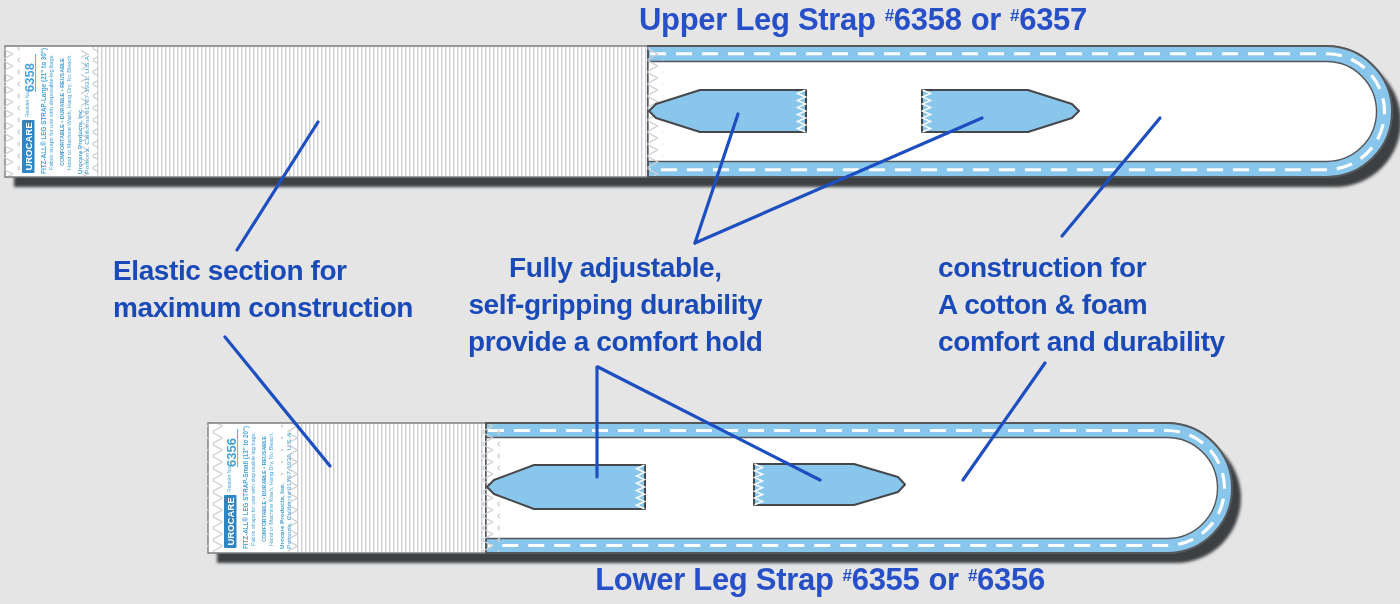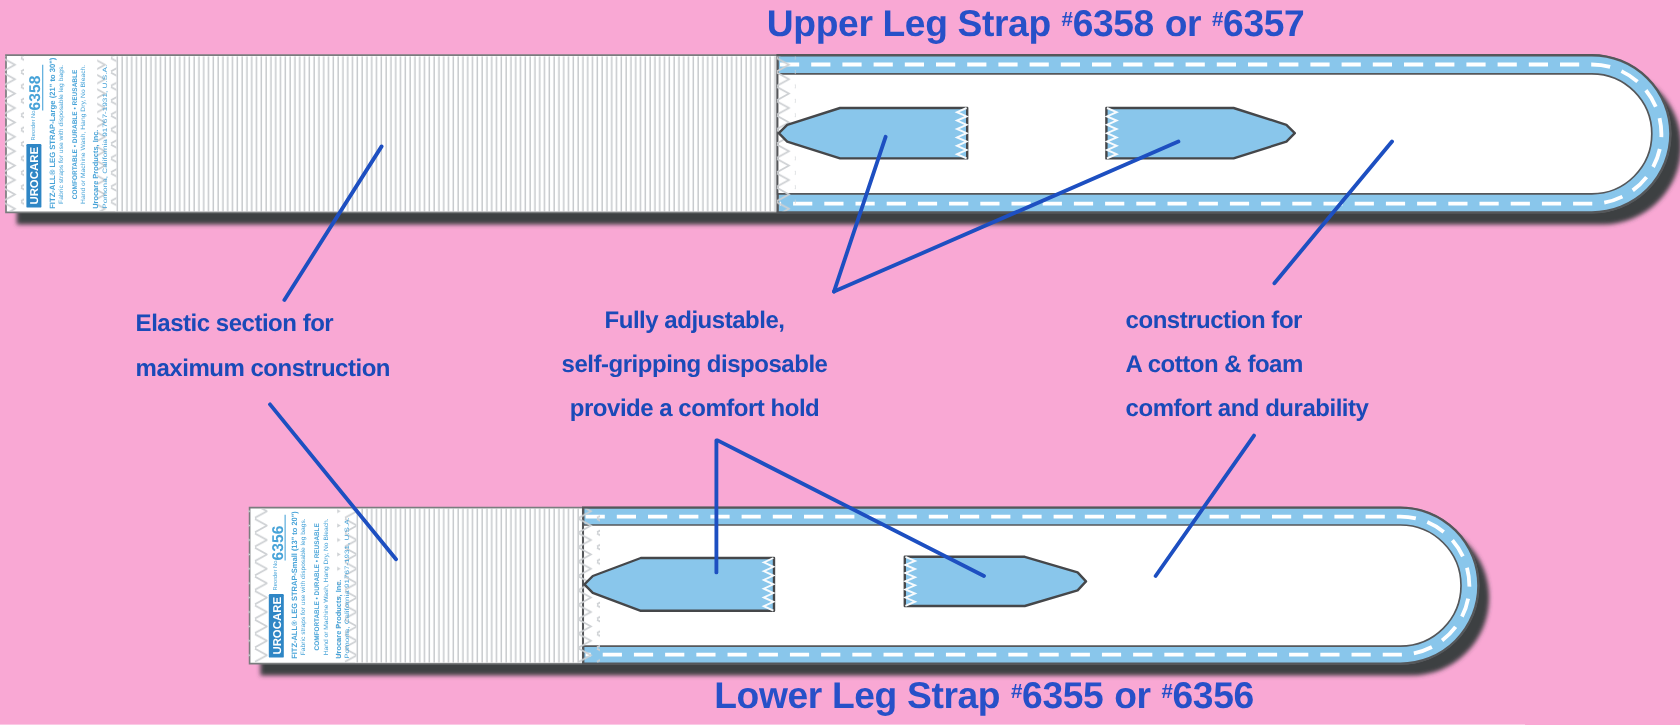--- a/index.html
+++ b/index.html
@@ -1,29 +1,29 @@
 <!DOCTYPE html>
 <html><head>
 <meta charset="utf-8">
 <style>
   html,body{margin:0;padding:0;background:#ffffff;}
   #canvas{
-    position:relative;width:1400px;height:604px;background:#f9a8d4;overflow:hidden;
+    position:relative;width:1400px;height:604px;background:#e5e5e5;overflow:hidden;
     font-family:"Liberation Sans", sans-serif;
   }
   .strap-title{
     position:absolute;width:600px;text-align:center;
     font-size:31px;font-weight:bold;color:#2750c8;letter-spacing:-0.3px;
     white-space:nowrap;
   }
   .strap-title .seg-prefix{margin-right:9px;}
   .strap-title .seg-conj{margin:0 9px;}
   .strap-title sup{font-size:0.55em;vertical-align:0.5em;font-weight:bold;}
   .note{
-    position:absolute;color:#1a4ab8;font-size:20px;font-weight:bold;
+    position:absolute;color:#1a4ab8;font-size:28px;font-weight:bold;
     line-height:37px;letter-spacing:-0.4px;white-space:nowrap;
   }
   svg{position:absolute;left:0;top:0;}
   svg text{font-family:"Liberation Sans", sans-serif;}
 </style>
 </head>
 <body>
 
 <div id="canvas">
 
@@ -126,21 +126,21 @@
     <span class="seg-prefix">Lower Leg Strap</span><sup>#</sup><span>6355</span><span class="seg-conj">or</span><sup>#</sup><span>6356</span>
   </div>
 
   <div class="note" style="left:113px;top:252px;">
     <div>Elastic section for</div>
     <div>maximum construction</div>
   </div>
 
   <div class="note" style="left:468px;top:249px;text-align:center;">
     <div>Fully adjustable,</div>
-    <div>self-gripping disposable</div>
+    <div>self-gripping durability</div>
     <div>provide a comfort hold</div>
   </div>
 
   <div class="note" style="left:938px;top:249px;">
     <div>construction for</div>
     <div>A cotton &amp; foam</div>
     <div>comfort and durability</div>
   </div>
 
 </div>

